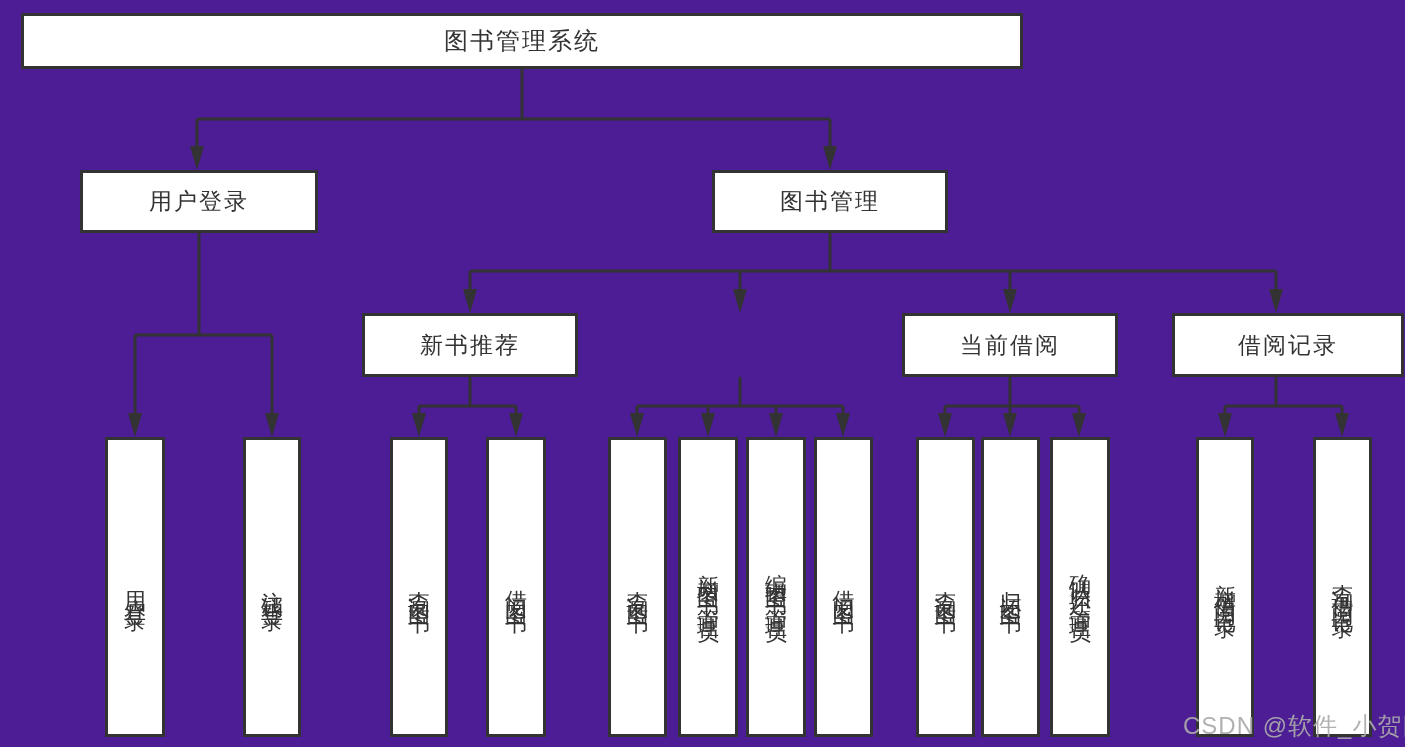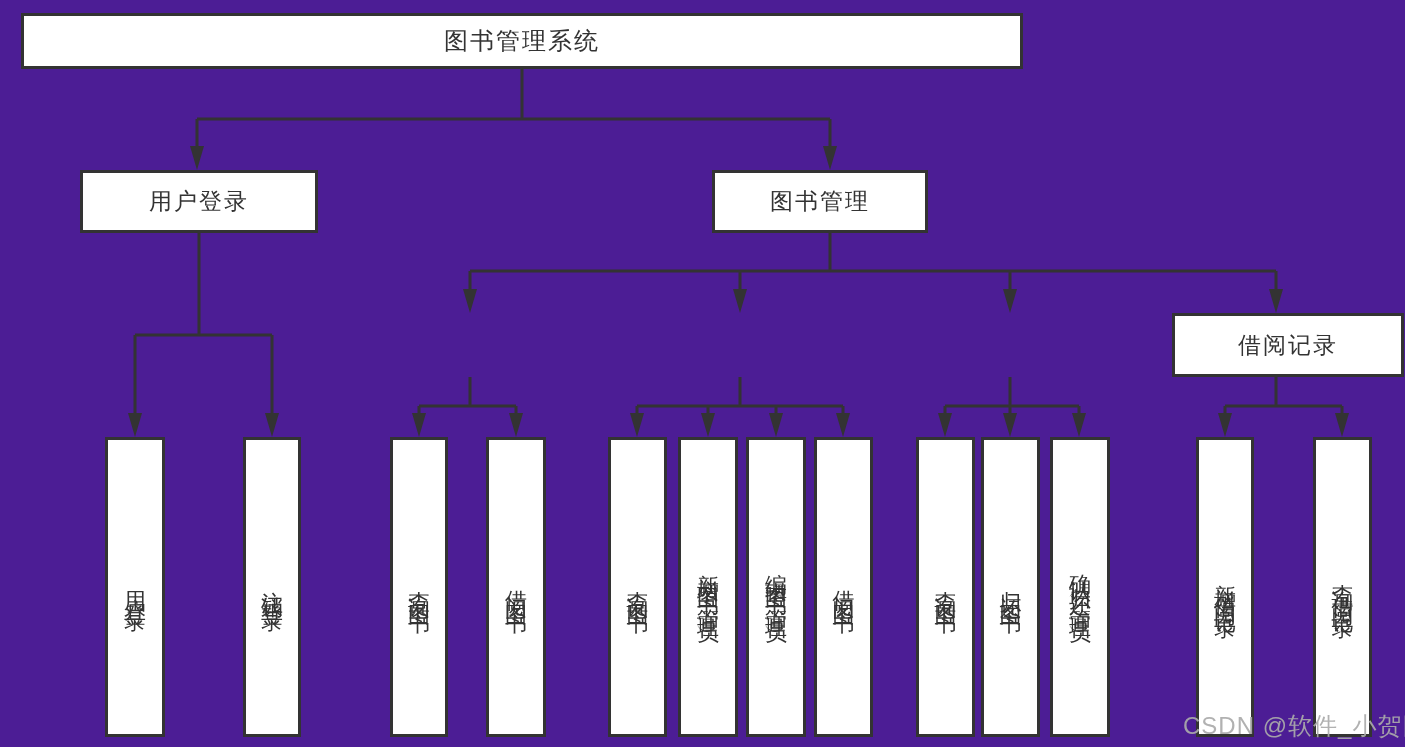--- a/index.html
+++ b/index.html
@@ -88,24 +88,30 @@
              M1218 413L1232 413 1225 437Z M1335 413L1349 413 1342 437Z" fill="#333333" stroke="none"></path>
   </svg>
 
   <div class="node root" style="left:21px; top:13px; width:1002px; height:56px;">
     <span>图书管理系统</span>
   </div>
 
   <div class="node" style="left:80px; top:170px; width:238px; height:63px;">
     <span>用户登录</span>
   </div>
-  <div class="node" style="left:712px; top:170px; width:216px; height:63px;">
+  <div class="node" style="left:712px; top:170px; width:236px; height:63px;">
     <span>图书管理</span>
   </div>
 
+  <div class="node" style="left:362px; top:313px; width:216px; height:64px;">
+    <span>新书推荐</span>
+  </div>
+  <div class="node" style="left:902px; top:313px; width:216px; height:64px;">
+    <span>当前借阅</span>
+  </div>
   <div class="node" style="left:1172px; top:313px; width:232px; height:64px;">
     <span>借阅记录</span>
   </div>
 
   <div class="leaf" style="left:105px; top:437px; width:60px; height:300px;">
     <span class="vtext">用户登录</span>
   </div>
   <div class="leaf" style="left:243px; top:437px; width:58px; height:300px;">
     <span class="vtext">注销登录</span>
   </div>

